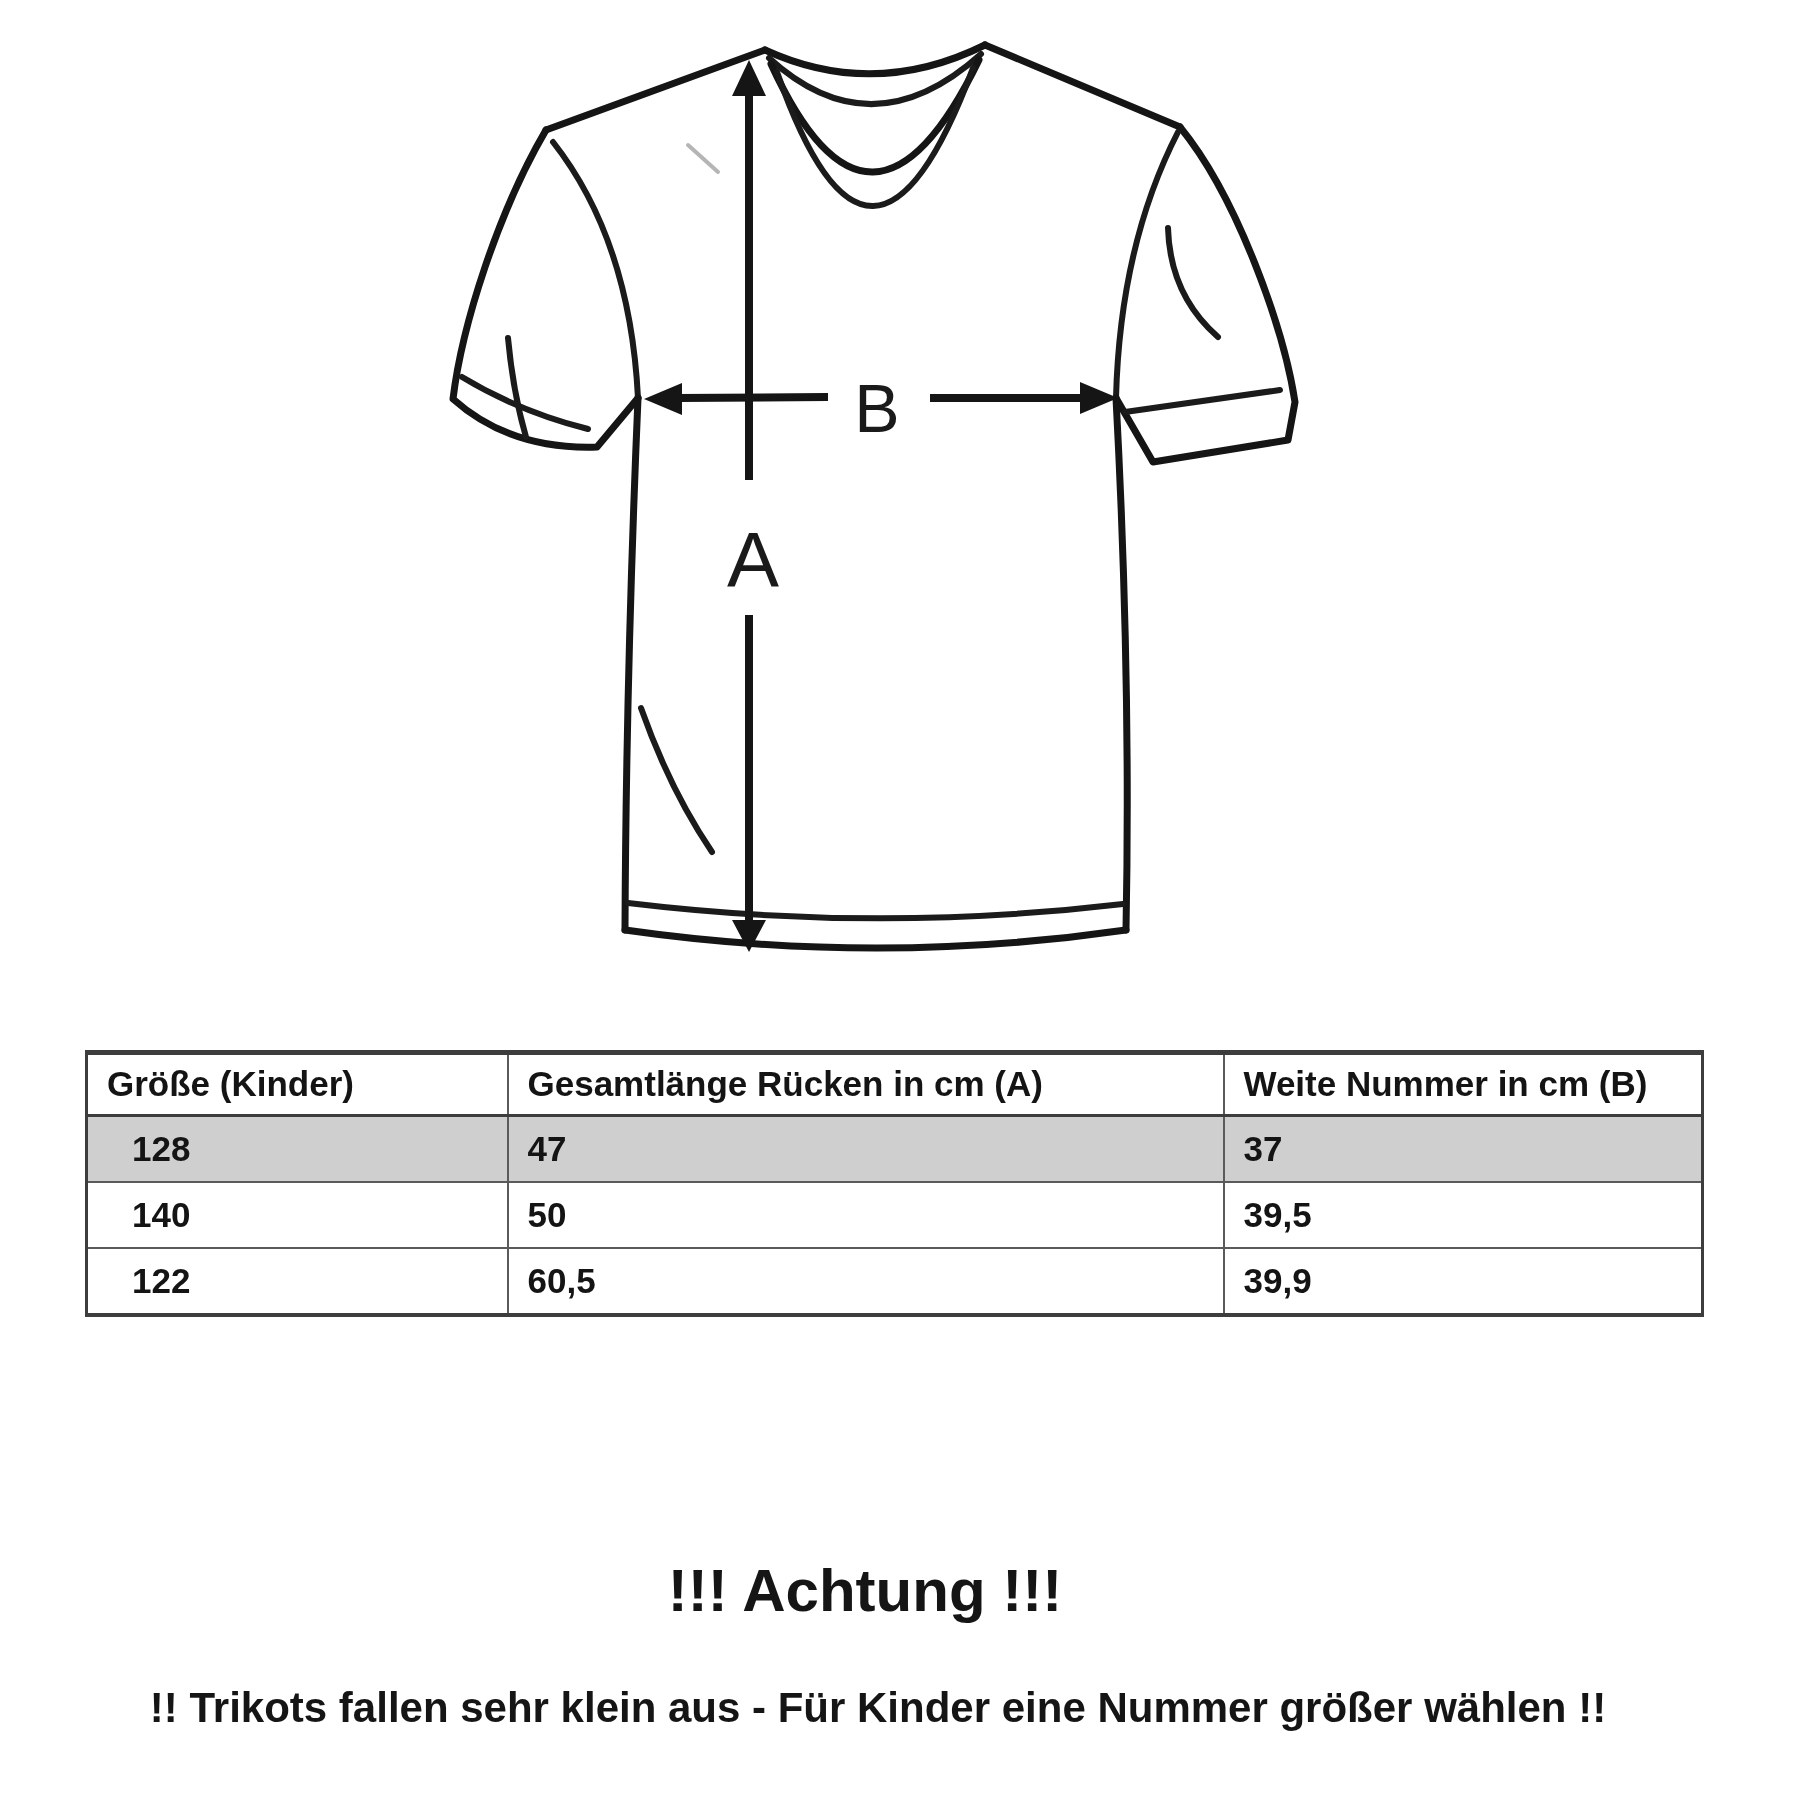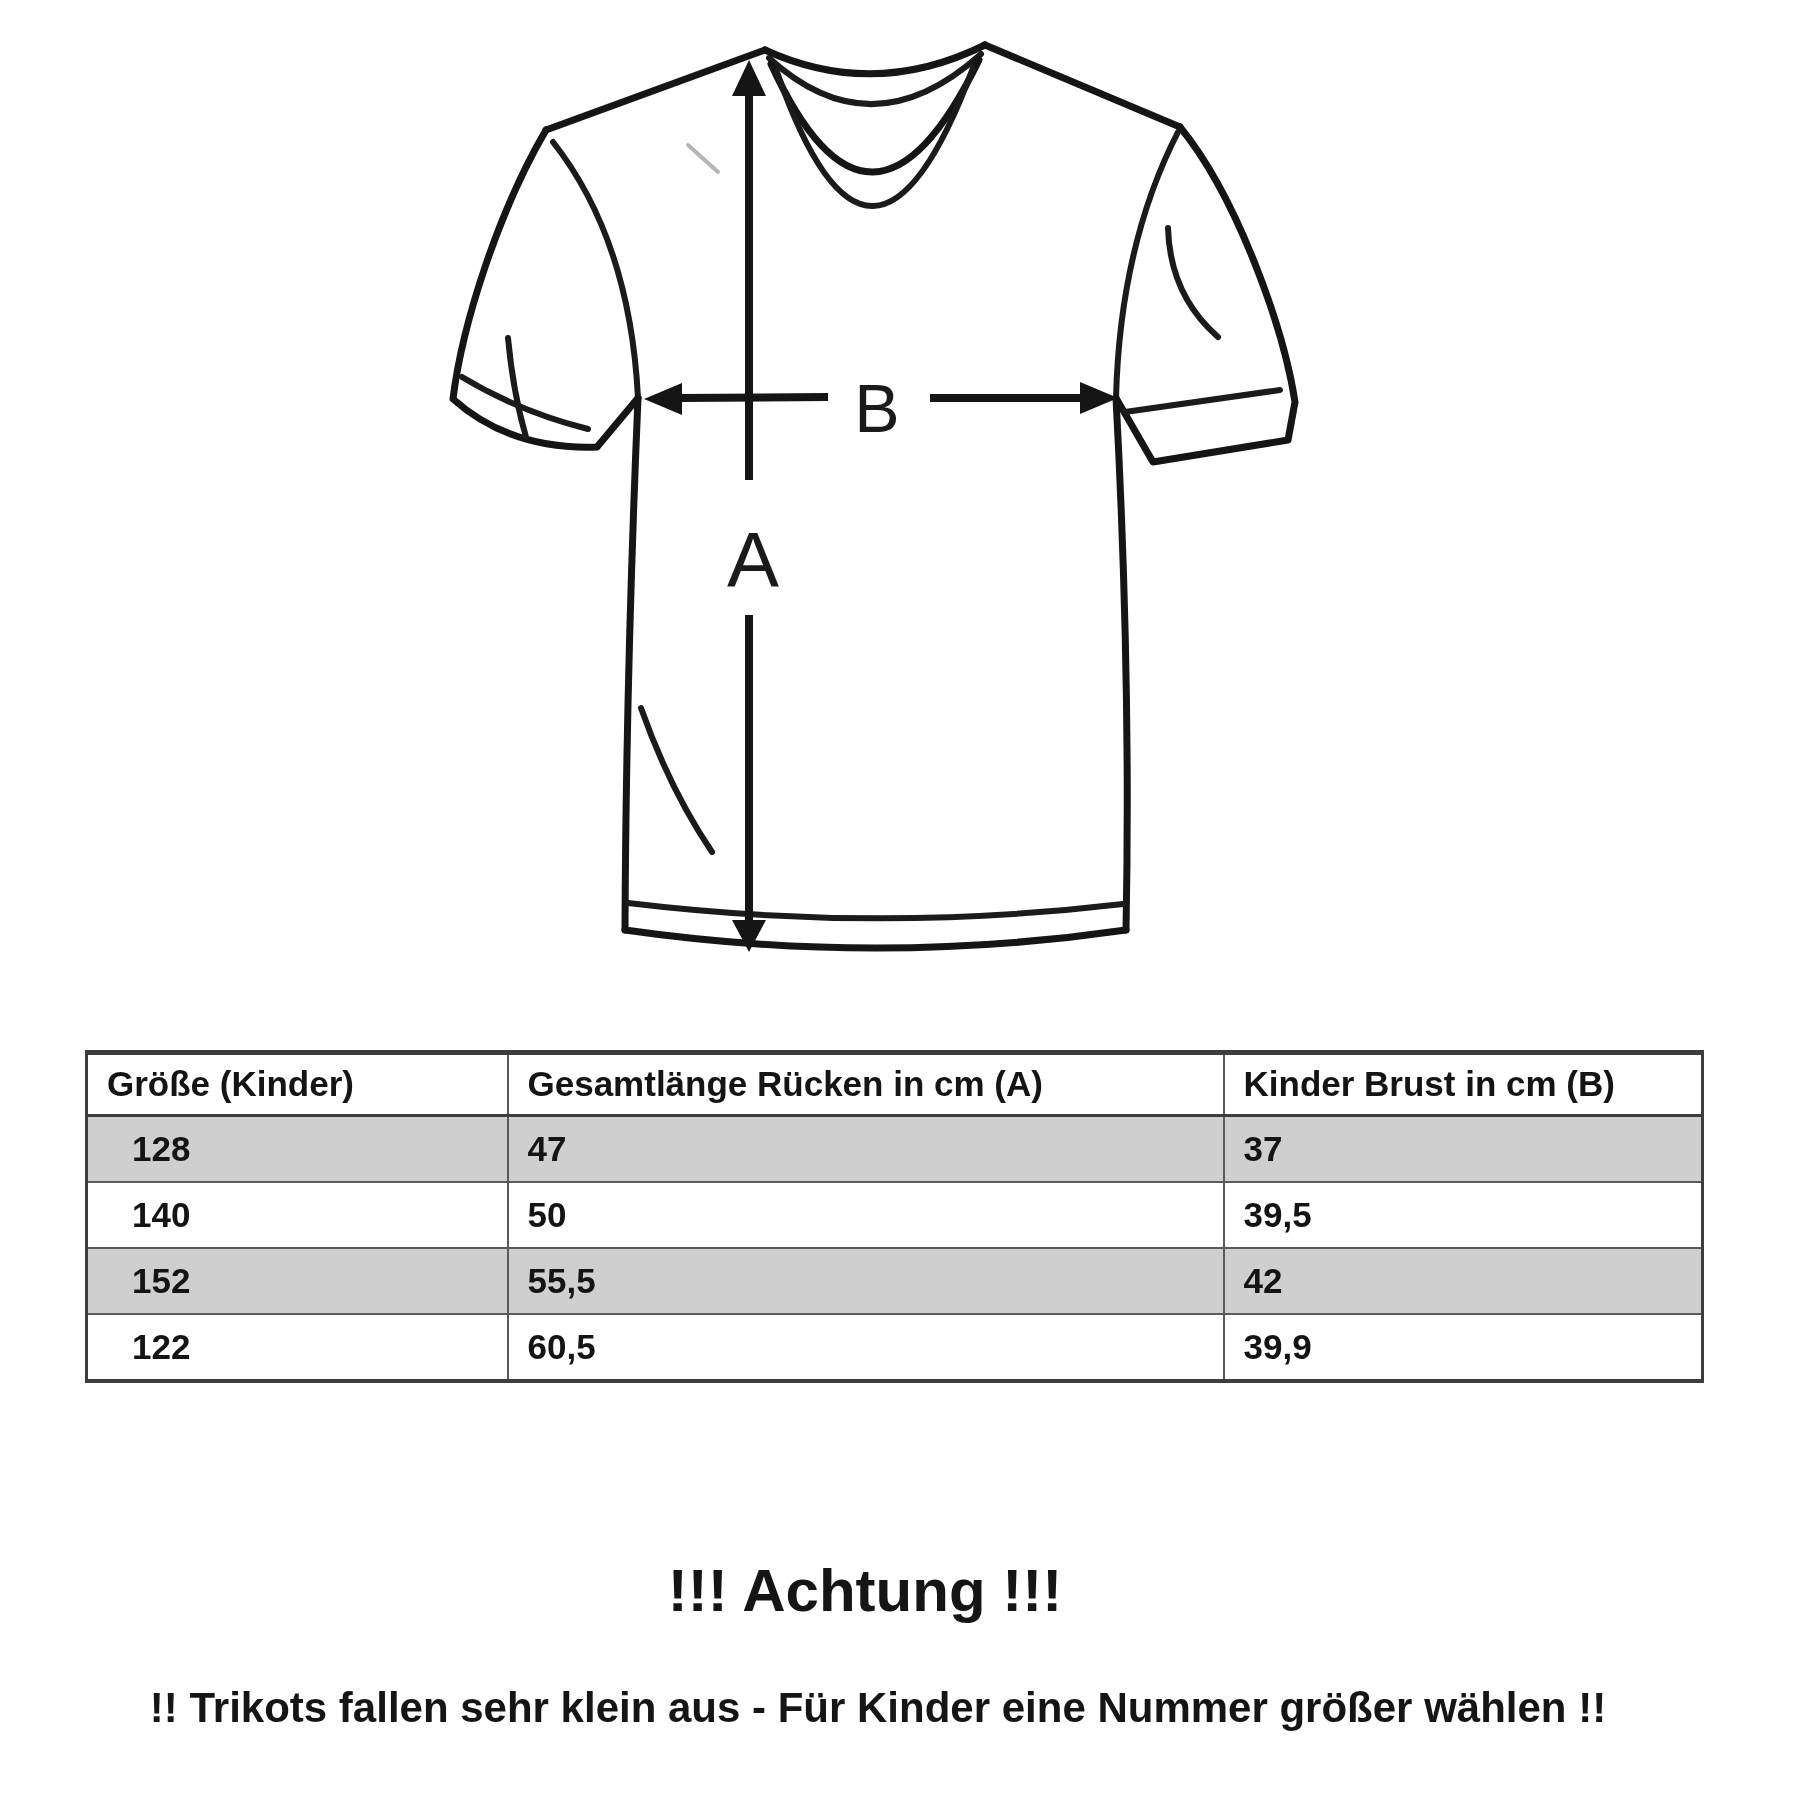--- a/index.html
+++ b/index.html
@@ -134,38 +134,33 @@
   <table class="size-table">
     <colgroup>
         <col class="c1">
         <col class="c2">
         <col class="c3">
       </colgroup>
     <thead>
       <tr>
         <th>Größe (Kinder)</th>
         <th>Gesamtlänge Rücken in cm (A)</th>
-        <th>Kinder Brust in cm (B)</th>
+        <th>Weite Nummer in cm (B)</th>
       </tr>
     </thead>
     <tbody>
       <tr class="alt">
         <td class="size-col">128</td>
         <td>47</td>
         <td>37</td>
       </tr>
       <tr>
         <td class="size-col">140</td>
         <td>50</td>
         <td>39,5</td>
-      </tr>
-      <tr class="alt">
-        <td class="size-col">152</td>
-        <td>55,5</td>
-        <td>42</td>
       </tr>
       <tr>
         <td class="size-col">122</td>
         <td>60,5</td>
         <td>39,9</td>
       </tr>
     </tbody>
   </table>
 
   <div class="attention">!!! Achtung !!!</div>

